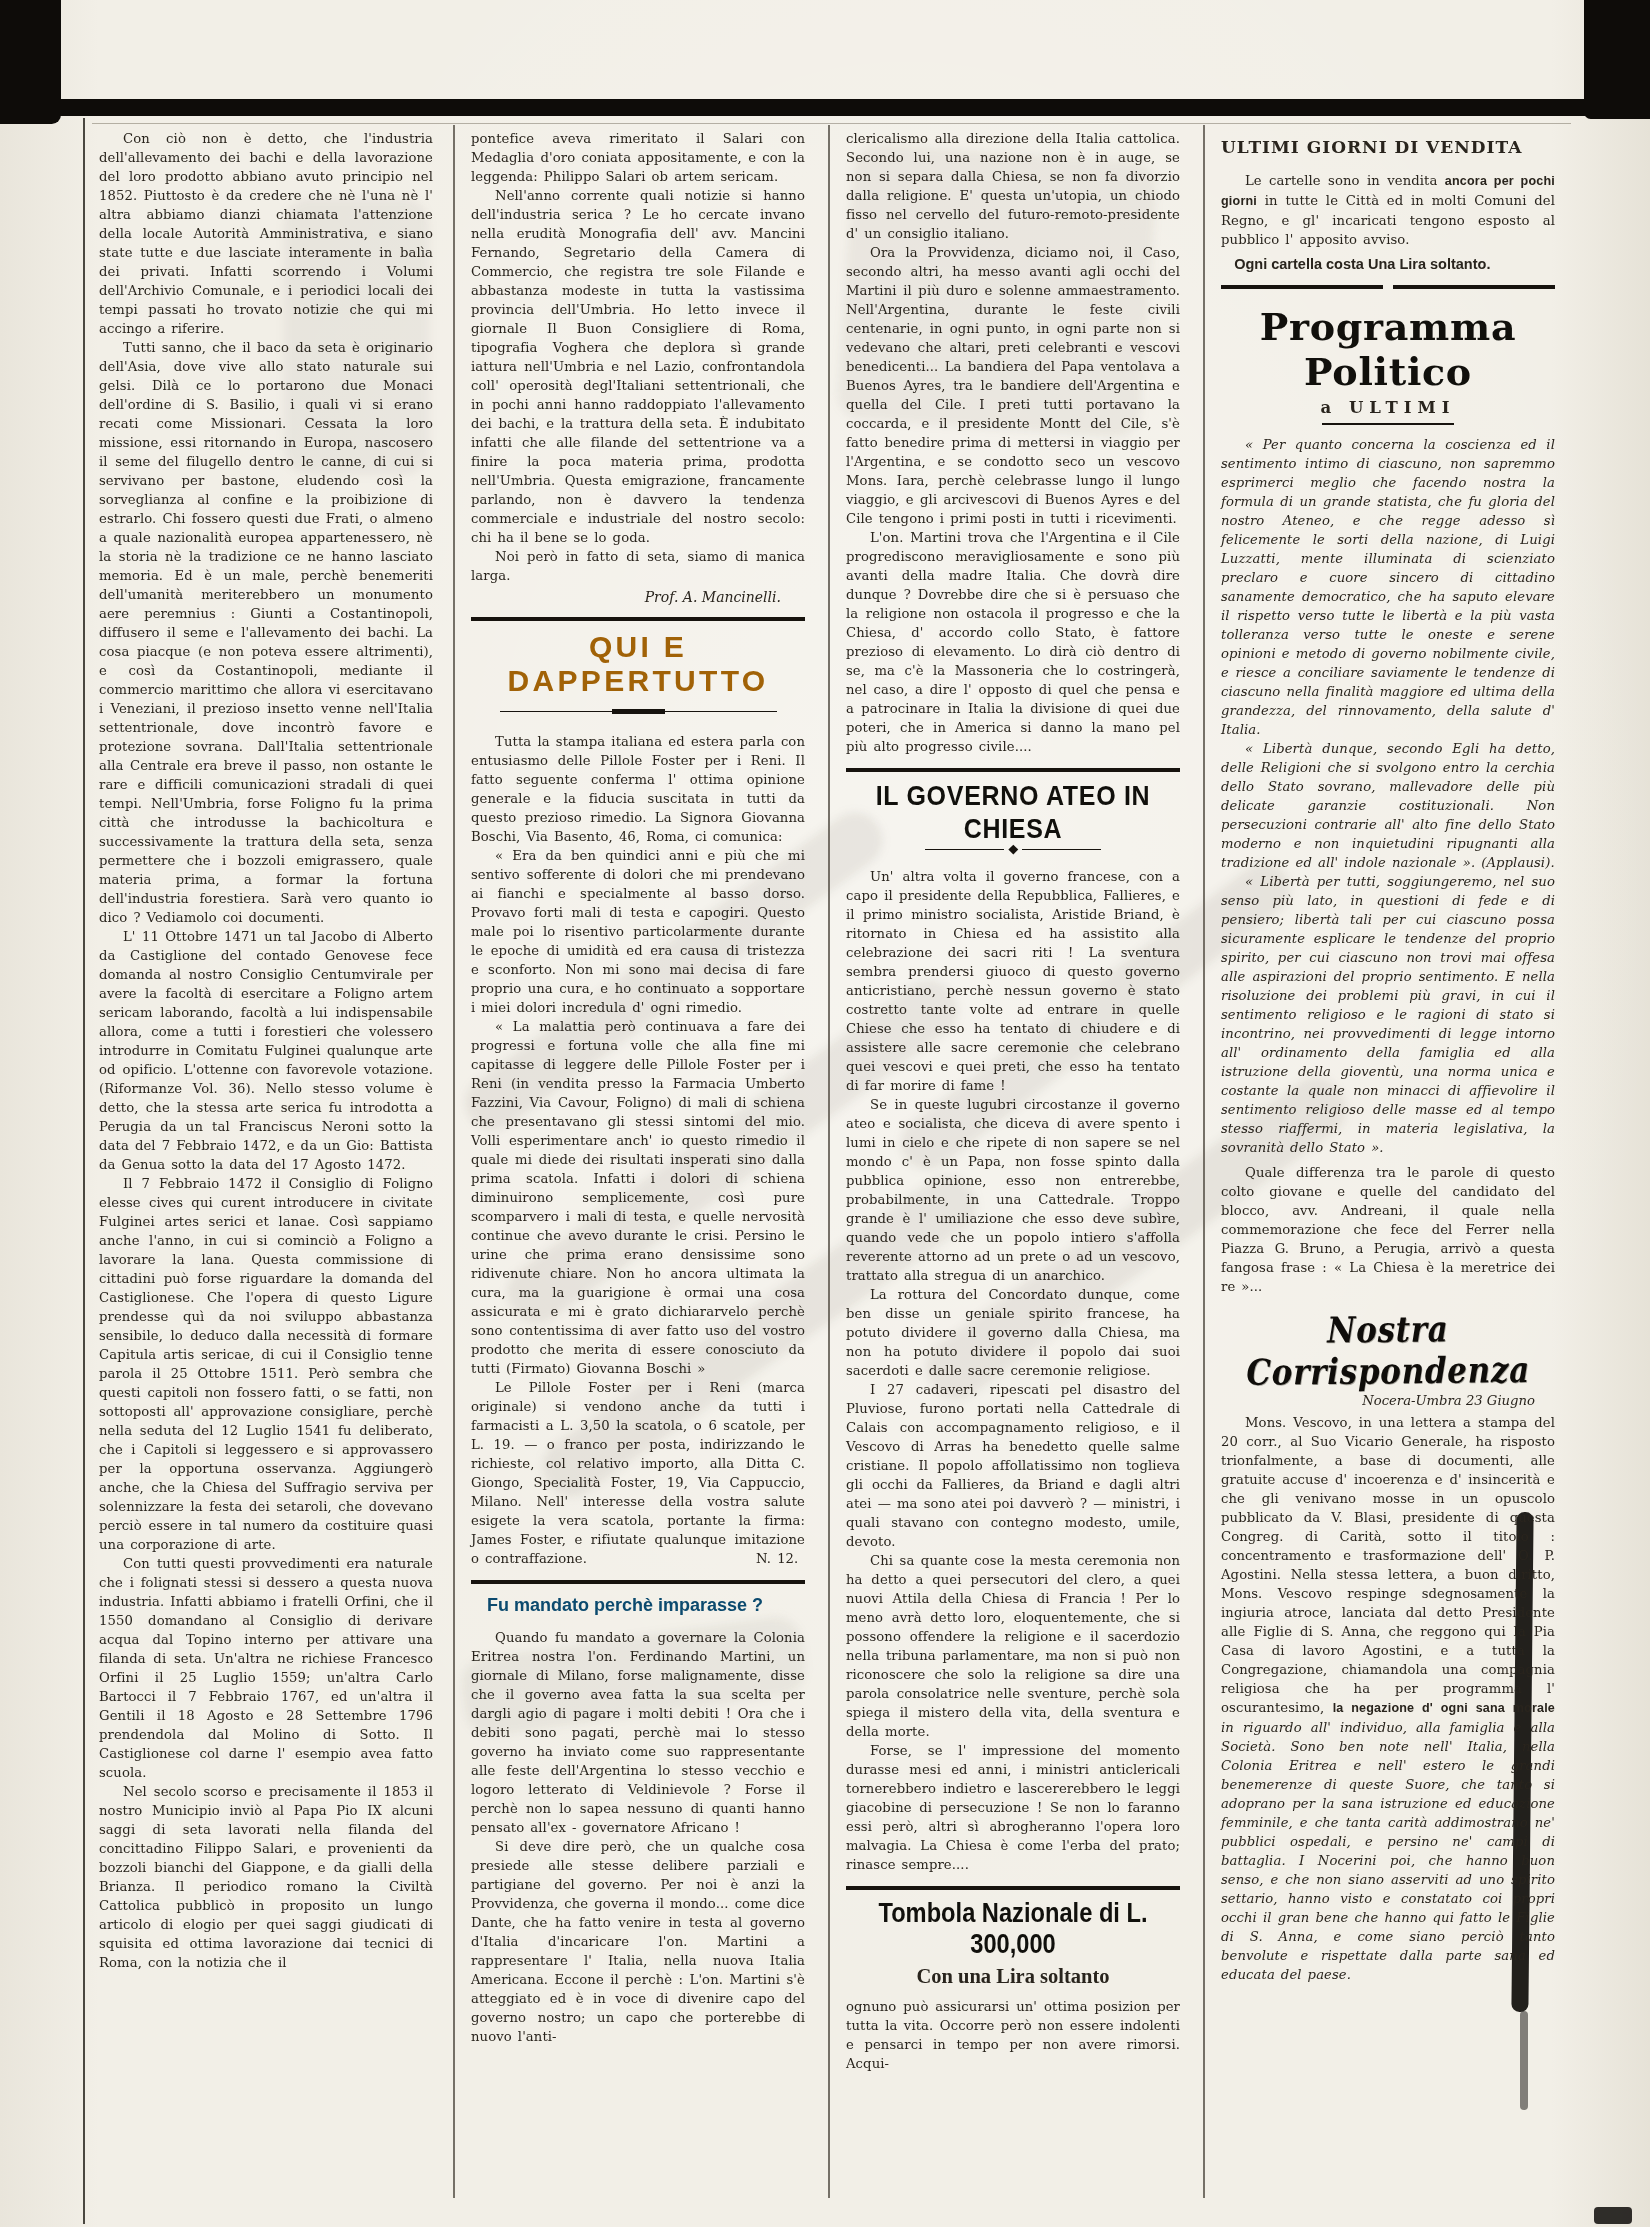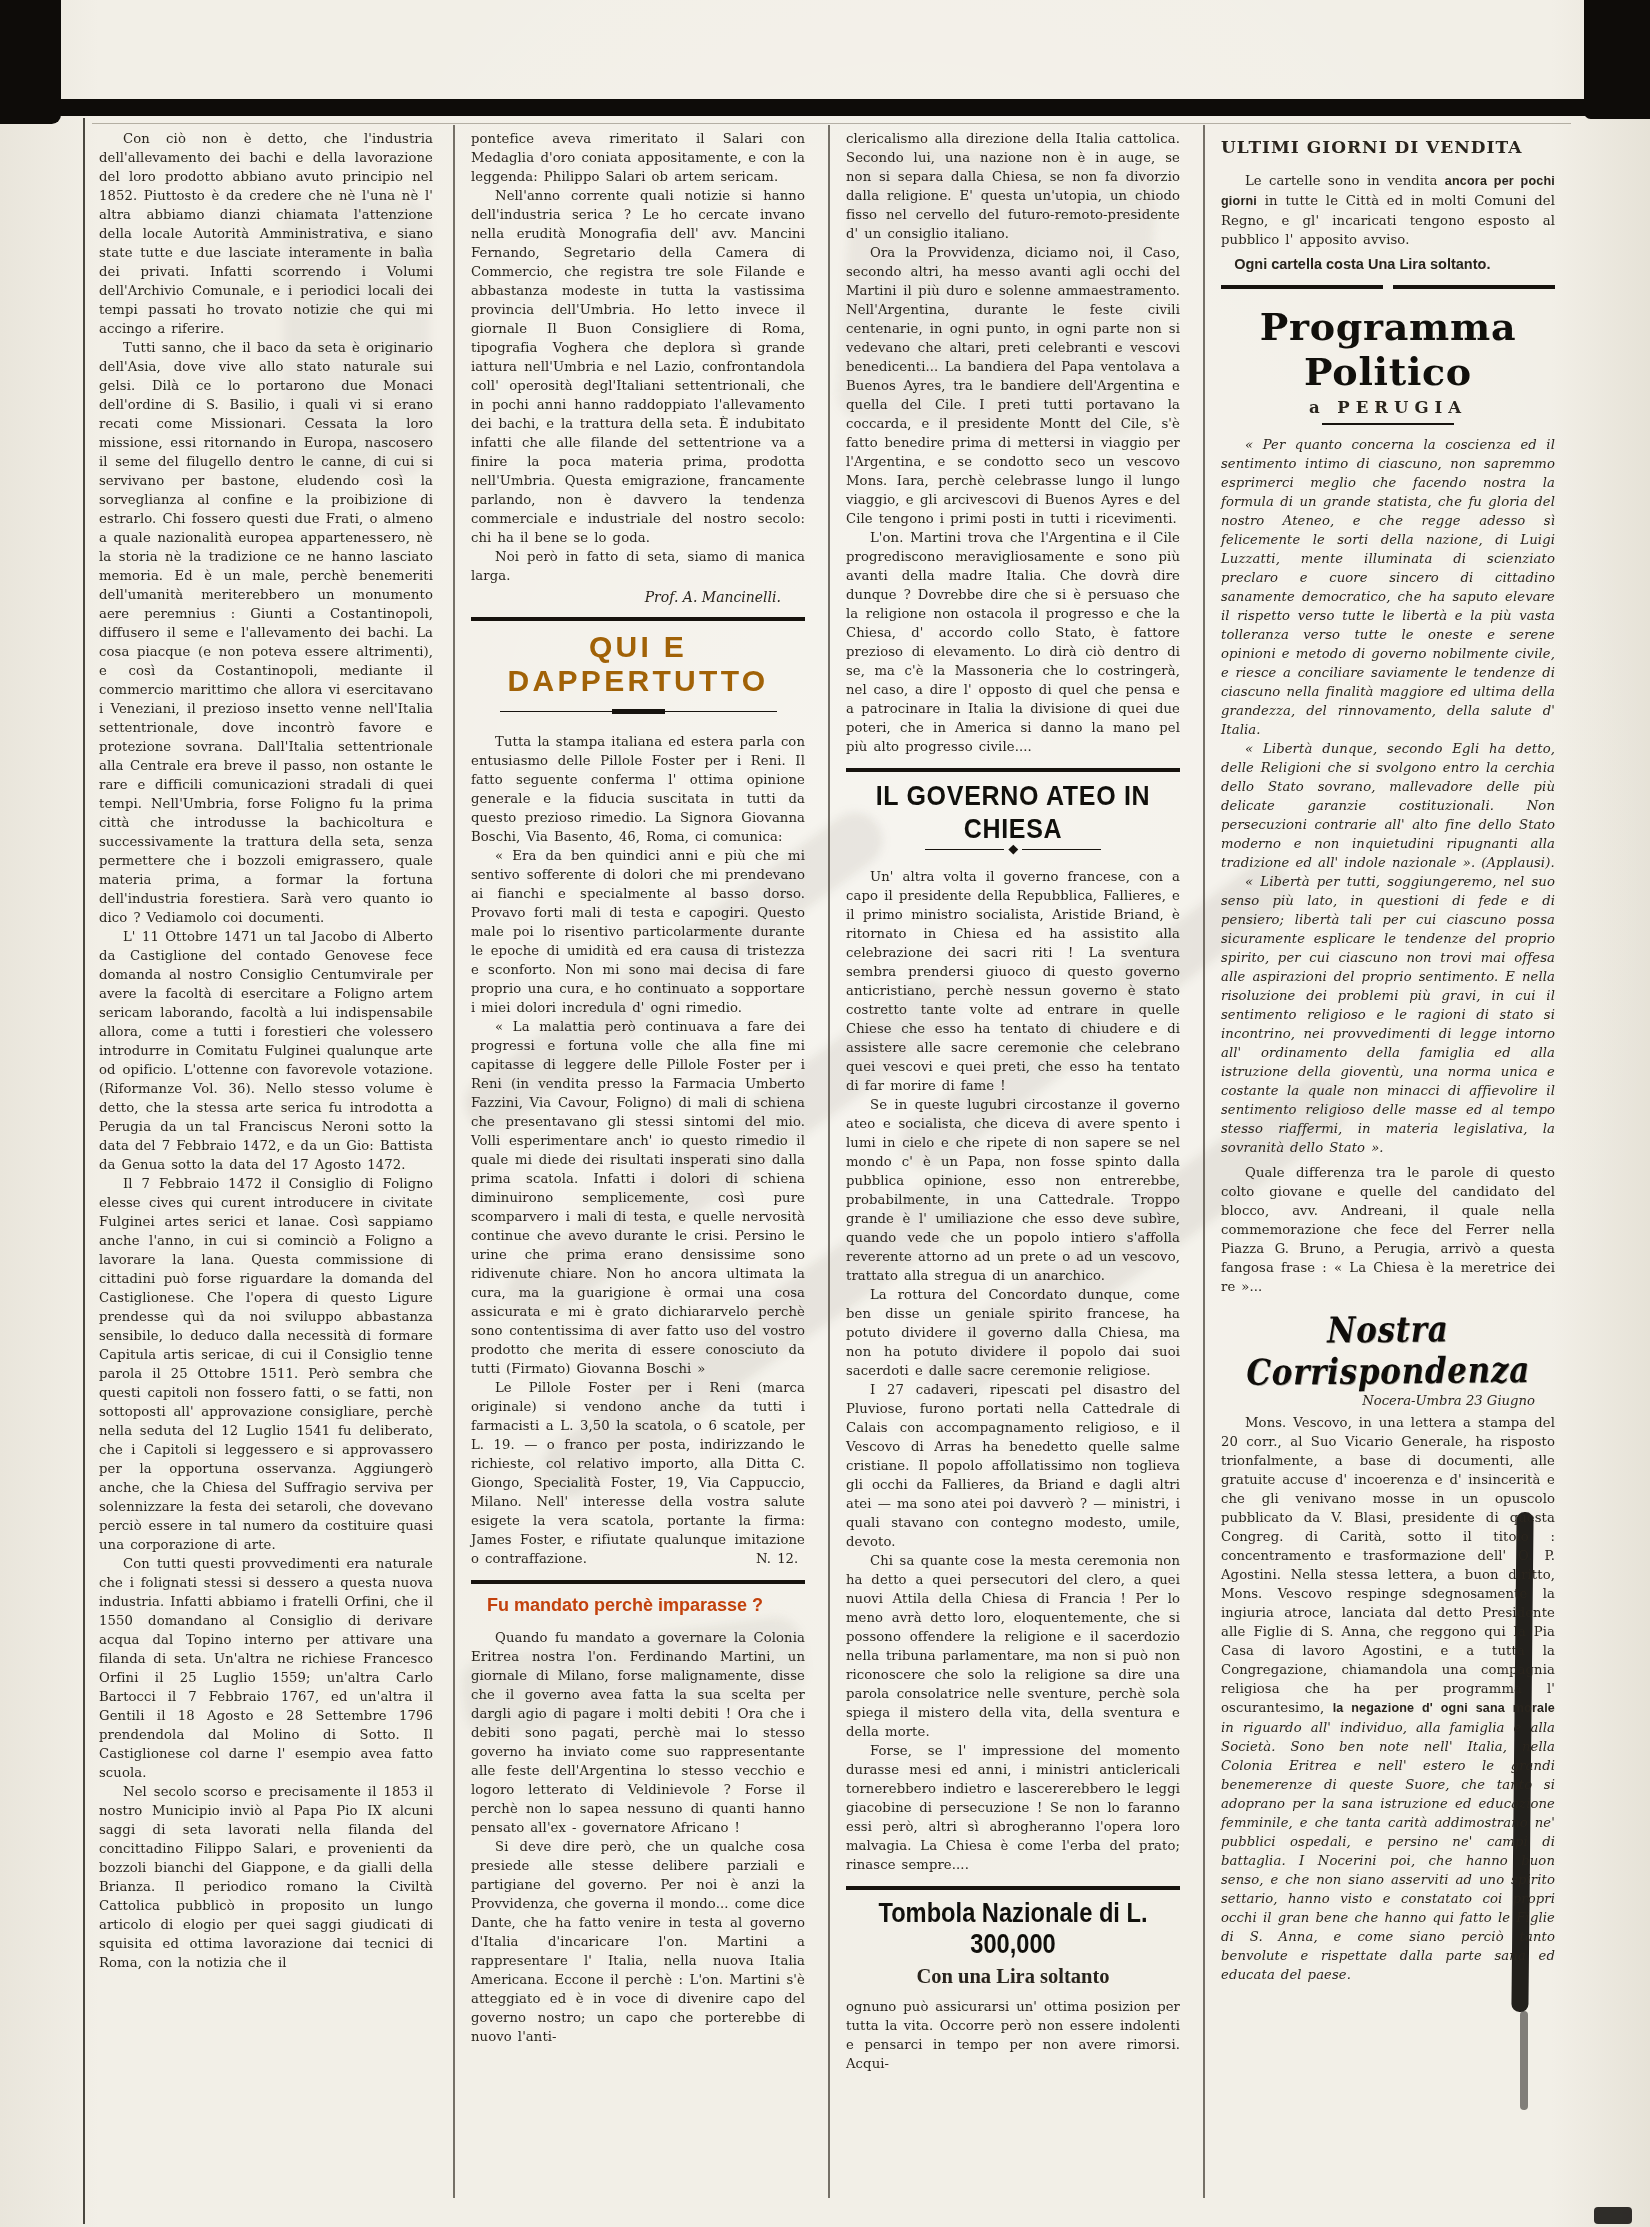--- a/index.html
+++ b/index.html
@@ -55,21 +55,21 @@
   .ornament{display:flex;align-items:center;justify-content:center;gap:5.3px;margin:5.3px 0 14.5px;}
   .ornament .line{width:79px;height:1.3px;background:#17130e;}
   .ornament .diamond{width:6.6px;height:6.6px;background:#17130e;transform:rotate(45deg);}
   .h-tombola{font-family:"Liberation Sans",sans-serif;font-weight:700;font-size:24.4px;text-align:center;margin:10.6px 0 4px;text-indent:0;transform:scaleX(.97) scaleY(1.1);color:#11100c;}
   .h-lira{font-size:20.5px;font-weight:700;text-align:center;margin:8px 0 9.2px;text-indent:0;font-family:Liberation Serif, serif;}
   .h-ultimi{font-size:17px;font-weight:700;text-align:left;letter-spacing:1px;margin:8px 0 14px;text-indent:0;}
   .price-line{font-family:"Liberation Sans",sans-serif;font-weight:700;font-size:14.5px;margin:6.6px 0 1.3px;text-indent:13.2px;}
   .h-programma{font-size:38px;font-weight:700;text-align:center;margin:14.5px 0 1.3px;text-indent:0;letter-spacing:0.7px;color:#11100c;}
   .h-perugia{font-size:16.5px;font-weight:700;text-align:center;letter-spacing:6px;margin:4px 0 2.6px;text-indent:0;}
   .h-corr{font-style:italic;font-weight:700;font-size:31px;text-align:center;margin:18.5px 0 0;text-indent:0;letter-spacing:0.7px;transform:scaleY(1.15) rotate(-.5deg);color:#0f0d0a;text-shadow:0.7px 0.7px 0 rgba(20,16,10,.35);}
-  .h-fumandato{font-family:"Liberation Sans",sans-serif;font-weight:700;font-size:18px;margin:10.6px 0 12px;text-indent:16px;text-align:left;color:#c2410c;}
+  .h-fumandato{font-family:"Liberation Sans",sans-serif;font-weight:700;font-size:18px;margin:10.6px 0 12px;text-indent:16px;text-align:left;color:#0c4a6e;}
   .n-label{text-align:right;margin:-19px 6.6px 0 0;font-size:13.2px;}
   .sp{margin-top:5.3px;}
 </style>
 </head>
 <body>
 
 <div class="page">
 
   <div class="corner tl"></div>
   <div class="corner tr"></div>
@@ -147,21 +147,21 @@
 
   <div class="col" id="col4">
     <h3 class="h-ultimi">ULTIMI GIORNI DI VENDITA</h3>
     <p class="p"><span>Le cartelle sono in vendita </span><span class="b-sans">ancora per pochi giorni</span><span> in tutte le Città ed in molti Comuni del Regno, e gl' incaricati tengono esposto al pubblico l' apposito avviso.</span></p>
     <p class="price-line">Ogni cartella costa Una Lira soltanto.</p>
     <div class="rule-double">
         <span></span>
         <span></span>
       </div>
     <h1 class="h-programma">Programma Politico</h1>
-    <h3 class="h-perugia">a PERUGIA</h3>
+    <h3 class="h-perugia">a ULTIMI</h3>
     <div class="rule-short"></div>
     <p class="p ital">« Per quanto concerna la coscienza ed il sentimento intimo di ciascuno, non sapremmo esprimerci meglio che facendo nostra la formula di un grande statista, che fu gloria del nostro Ateneo, e che regge adesso sì felicemente le sorti della nazione, di Luigi Luzzatti, mente illuminata di scienziato preclaro e cuore sincero di cittadino sanamente democratico, che ha saputo elevare il rispetto verso tutte le libertà e la più vasta tolleranza verso tutte le oneste e serene opinioni e metodo di governo nobilmente civile, e riesce a conciliare saviamente le tendenze di ciascuno nella finalità maggiore ed ultima della grandezza, del rinnovamento, della salute d' Italia.</p>
     <p class="p ital">« Libertà dunque, secondo Egli ha detto, delle Religioni che si svolgono entro la cerchia dello Stato sovrano, mallevadore delle più delicate garanzie costituzionali. Non persecuzioni contrarie all' alto fine dello Stato moderno e non inquietudini ripugnanti alla tradizione ed all' indole nazionale ». (Applausi).</p>
     <p class="p ital">« Libertà per tutti, soggiungeremo, nel suo senso più lato, in questioni di fede e di pensiero; libertà tali per cui ciascuno possa sicuramente esplicare le tendenze del proprio spirito, per cui ciascuno non trovi mai offesa alle aspirazioni del proprio sentimento. E nella risoluzione dei problemi più gravi, in cui il sentimento religioso e le ragioni di stato si incontrino, nei provvedimenti di legge intorno all' ordinamento della famiglia ed alla istruzione della gioventù, una norma unica e costante la quale non minacci di affievolire il sentimento religioso delle masse ed al tempo stesso riaffermi, in materia legislativa, la sovranità dello Stato ».</p>
     <p class="p sp">Quale differenza tra le parole di questo colto giovane e quelle del candidato del blocco, avv. Andreani, il quale nella commemorazione che fece del Ferrer nella Piazza G. Bruno, a Perugia, arrivò a questa fangosa frase : « La Chiesa è la meretrice dei re »...</p>
     <h2 class="h-corr">Nostra Corrispondenza</h2>
     <p class="dateline">Nocera-Umbra 23 Giugno</p>
     <p class="p"><span>Mons. Vescovo, in una lettera a stampa del 20 corr., al Suo Vicario Generale, ha risposto trionfalmente, a base di documenti, alle gratuite accuse d' incoerenza e d' insincerità e che gli venivano mosse in un opuscolo pubblicato da V. Blasi, presidente di questa Congreg. di Carità, sotto il titolo : concentramento e trasformazione dell' O. P. Agostini. Nella stessa lettera, a buon diritto, Mons. Vescovo respinge sdegnosamente la ingiuria atroce, lanciata dal detto Presidente alle Figlie di S. Anna, che reggono qui la Pia Casa di lavoro Agostini, e a tutta la Congregazione, chiamandola una compagnia religiosa che ha per programma l' oscurantesimo, </span><span class="b-sans">la negazione d' ogni sana morale</span><span class="ital"> in riguardo all' individuo, alla famiglia e alla Società. Sono ben note nell' Italia, nella Colonia Eritrea e nell' estero le grandi benemerenze di queste Suore, che tanto si adoprano per la sana istruzione ed educazione femminile, e che tanta carità addimostrano ne' pubblici ospedali, e persino ne' campi di battaglia. I Nocerini poi, che hanno buon senso, e che non siano asserviti ad uno spirito settario, hanno visto e constatato coi propri occhi il gran bene che hanno qui fatto le Figlie di S. Anna, e come siano perciò tanto benvolute e rispettate dalla parte sana ed educata del paese.</span></p>
   </div>
 

